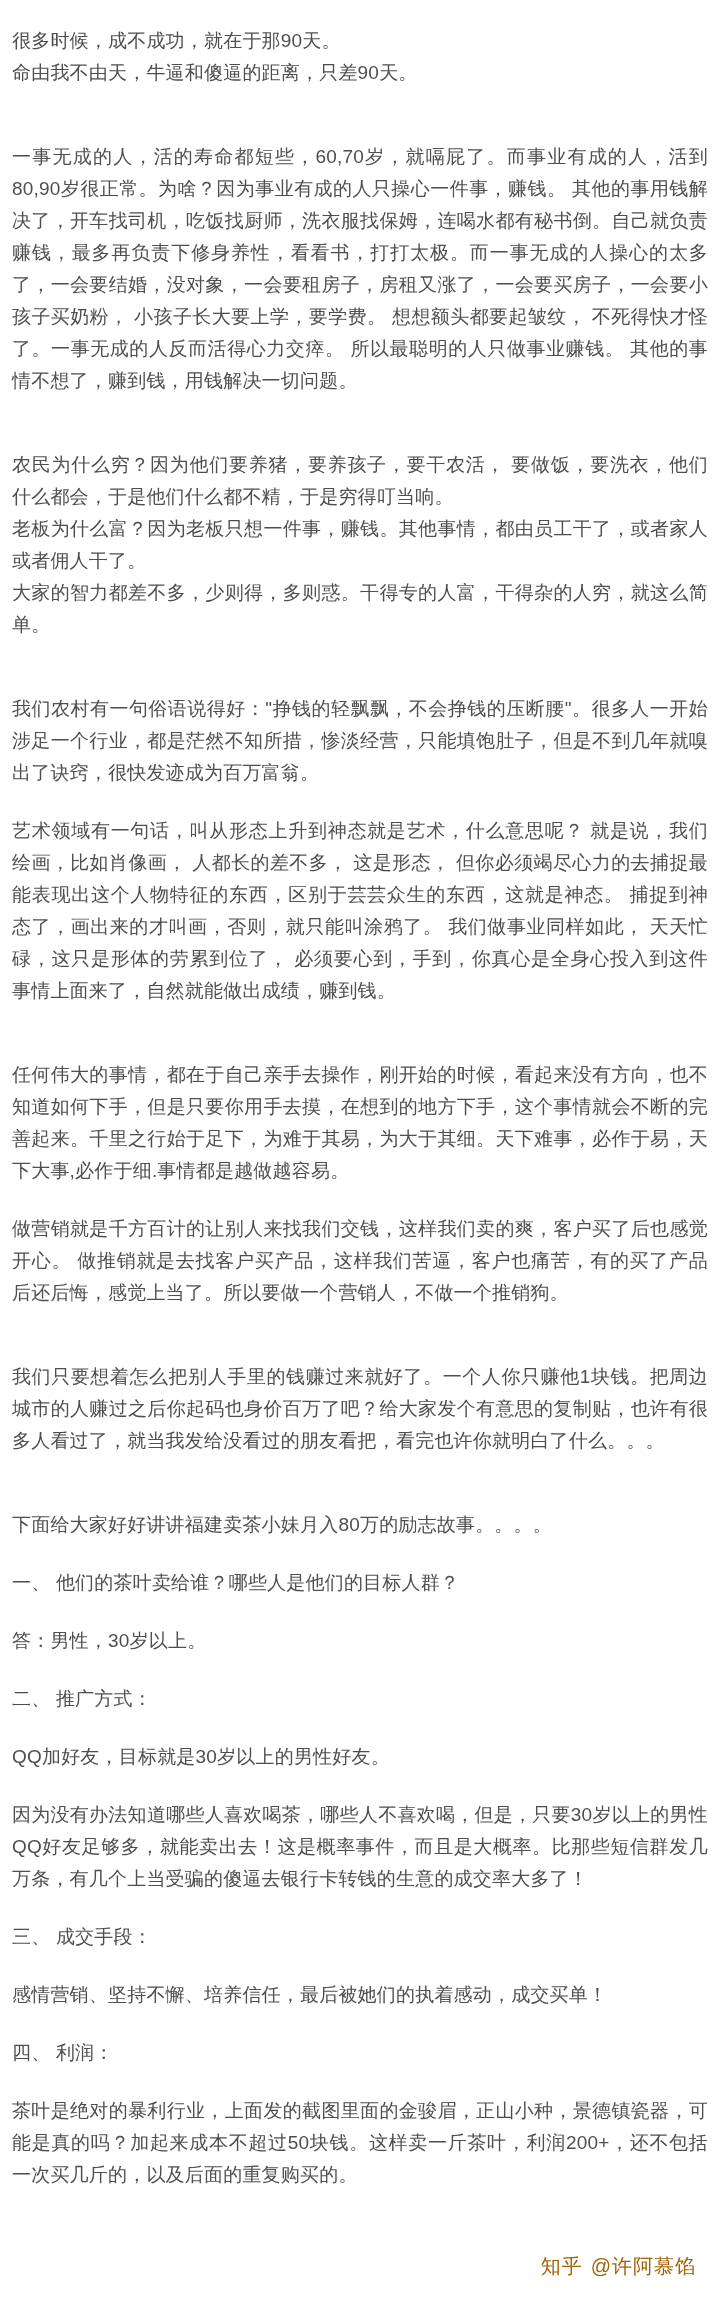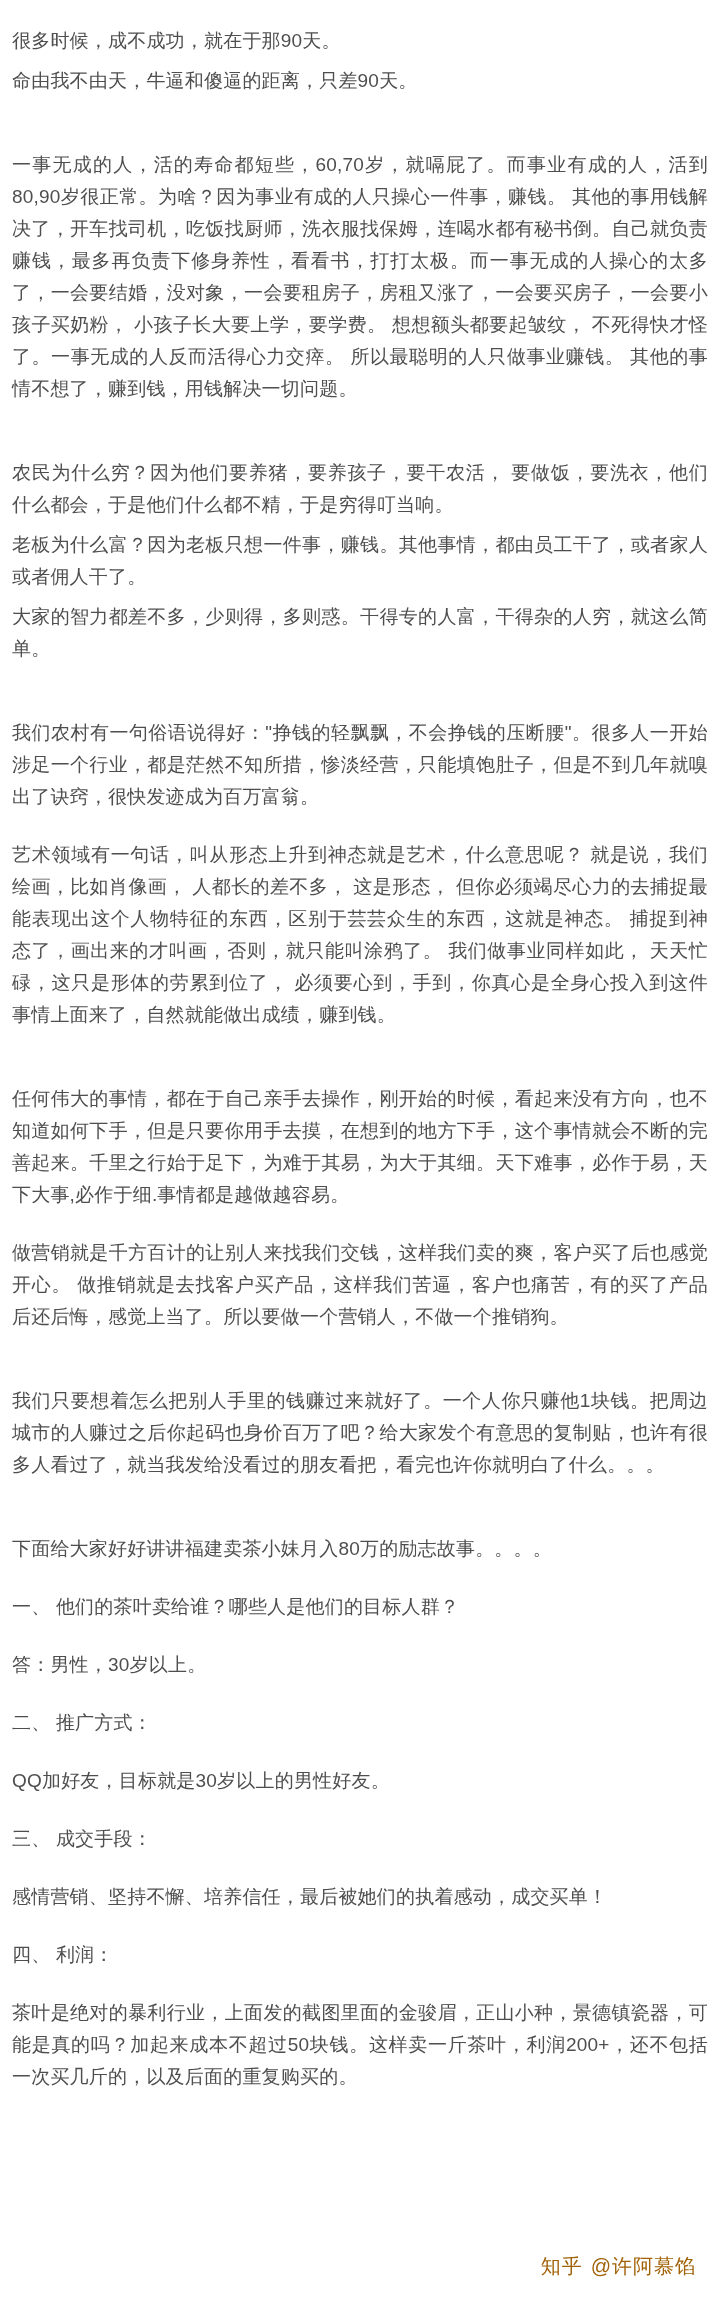--- a/index.html
+++ b/index.html
@@ -19,21 +19,21 @@
   }
   .para {
     margin: 0;
     padding: 0 12px;
     font-size: 19px;
     line-height: 32px;
     text-align: justify;
     letter-spacing: 0.2px;
   }
   .gfirst { margin-top: 25px; }
-  .g0     { margin-top: 8px; }
+  .g0     { margin-top: 0; }
   .gsm    { margin-top: 26px; padding-left: 12px; }
   .glg    { margin-top: 52px; }
   .watermark {
     position: absolute;
     top: 2253px;
     right: 24px;
     font-size: 20px;
     letter-spacing: 1px;
     color: #a16207;
     text-shadow: 1px 1px 0 rgba(255,255,255,0.95);
@@ -55,20 +55,21 @@
   <p class="para glg">我们农村有一句俗语说得好："挣钱的轻飘飘，不会挣钱的压断腰"。很多人一开始涉足一个行业，都是茫然不知所措，惨淡经营，只能填饱肚子，但是不到几年就嗅出了诀窍，很快发迹成为百万富翁。</p>
   <p class="para gsm">艺术领域有一句话，叫从形态上升到神态就是艺术，什么意思呢？ 就是说，我们绘画，比如肖像画， 人都长的差不多， 这是形态， 但你必须竭尽心力的去捕捉最能表现出这个人物特征的东西，区别于芸芸众生的东西，这就是神态。 捕捉到神态了，画出来的才叫画，否则，就只能叫涂鸦了。 我们做事业同样如此， 天天忙碌，这只是形体的劳累到位了， 必须要心到，手到，你真心是全身心投入到这件事情上面来了，自然就能做出成绩，赚到钱。</p>
   <p class="para glg">任何伟大的事情，都在于自己亲手去操作，刚开始的时候，看起来没有方向，也不知道如何下手，但是只要你用手去摸，在想到的地方下手，这个事情就会不断的完善起来。千里之行始于足下，为难于其易，为大于其细。天下难事，必作于易，天下大事,必作于细.事情都是越做越容易。</p>
   <p class="para gsm">做营销就是千方百计的让别人来找我们交钱，这样我们卖的爽，客户买了后也感觉开心。 做推销就是去找客户买产品，这样我们苦逼，客户也痛苦，有的买了产品后还后悔，感觉上当了。所以要做一个营销人，不做一个推销狗。</p>
   <p class="para glg">我们只要想着怎么把别人手里的钱赚过来就好了。一个人你只赚他1块钱。把周边城市的人赚过之后你起码也身价百万了吧？给大家发个有意思的复制贴，也许有很多人看过了，就当我发给没看过的朋友看把，看完也许你就明白了什么。。。</p>
   <p class="para glg">下面给大家好好讲讲福建卖茶小妹月入80万的励志故事。。。。</p>
   <p class="para gsm">一、 他们的茶叶卖给谁？哪些人是他们的目标人群？</p>
   <p class="para gsm">答：男性，30岁以上。</p>
   <p class="para gsm">二、 推广方式：</p>
   <p class="para gsm">QQ加好友，目标就是30岁以上的男性好友。</p>
+  <p class="para gsm">因为没有办法知道哪些人喜欢喝茶，哪些人不喜欢喝，但是，只要30岁以上的男性QQ好友足够多，就能卖出去！这是概率事件，而且是大概率。比那些短信群发几万条，有几个上当受骗的傻逼去银行卡转钱的生意的成交率大多了！</p>
   <p class="para gsm">三、 成交手段：</p>
   <p class="para gsm">感情营销、坚持不懈、培养信任，最后被她们的执着感动，成交买单！</p>
   <p class="para gsm">四、 利润：</p>
   <p class="para gsm">茶叶是绝对的暴利行业，上面发的截图里面的金骏眉，正山小种，景德镇瓷器，可能是真的吗？加起来成本不超过50块钱。这样卖一斤茶叶，利润200+，还不包括一次买几斤的，以及后面的重复购买的。</p>
 
   <div class="watermark">
     <span class="wm-site">知乎</span><span>@许阿慕馅</span>
   </div>
 
 </div>

